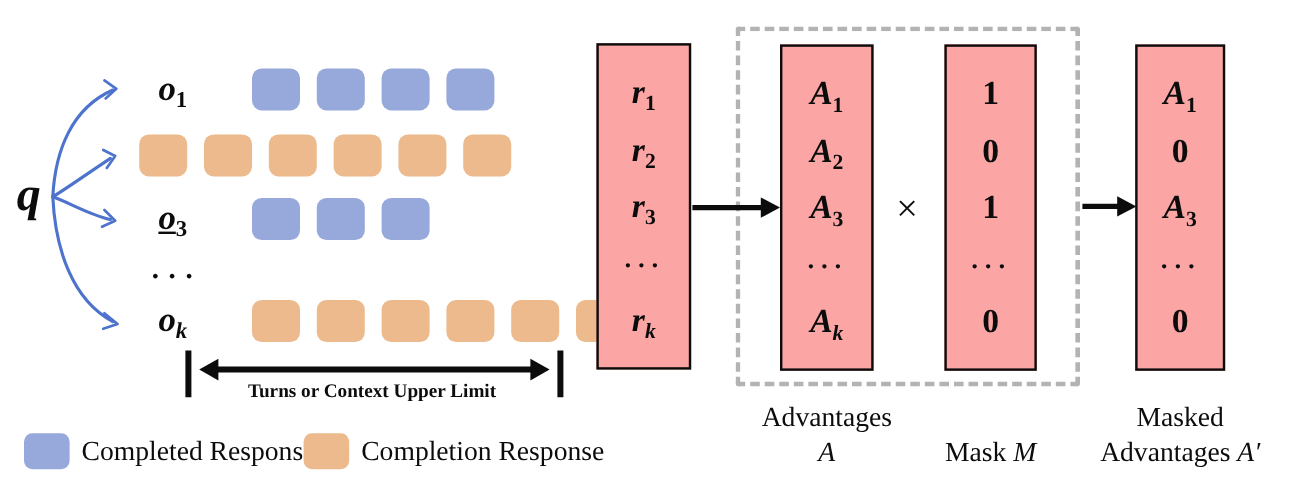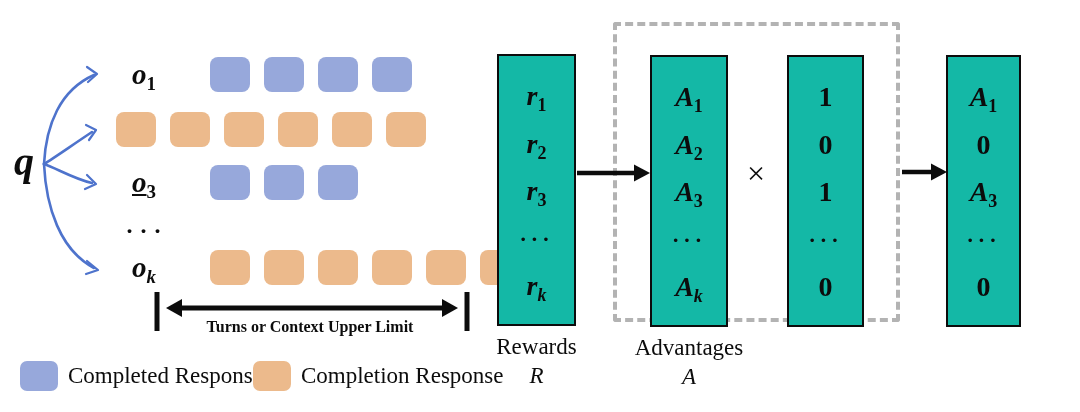--- a/index.html
+++ b/index.html
@@ -46,23 +46,23 @@
   .legend-label{font-size:23px;line-height:30px;white-space:nowrap;}
 
   
   .dashed-box{position:absolute;left:613px;top:22px;width:287px;height:300px;
               border:4px dashed var(--c-dashed-border);border-radius:3px;}
   .vec{position:absolute;top:36px;}
   .vec.pos-rewards{left:497px;width:79px;}
   .vec.pos-advantages{left:650px;width:78px;top:37px;}
   .vec.pos-mask{left:787px;width:77px;top:37px;}
   .vec.pos-masked{left:946px;width:75px;top:37px;}
-  .vec-box{width:100%;height:272px;border:2.5px solid var(--c-ink);background:#14b8a6;
+  .vec-box{width:100%;height:272px;border:2.5px solid var(--c-ink);background:#fca5a5;
            display:flex;flex-direction:column;justify-content:space-between;
-           align-items:center;padding:22px 0 20px 0;margin-top:18px;}
+           align-items:center;padding:22px 0 20px 0;}
   .entry{height:36px;line-height:36px;font-size:28px;font-weight:bold;white-space:nowrap;}
   .entry .it{font-style:italic;}
   .entry sub{font-size:18px;font-style:normal;font-weight:bold;vertical-align:-6px;line-height:0;}
   .entry sub.it{font-style:italic;}
   .entry.dots{font-size:22px;letter-spacing:4px;line-height:36px;}
   .vec-caption{position:absolute;top:296px;left:-46px;width:calc(100% + 92px);
                text-align:center;font-size:23px;line-height:29px;white-space:nowrap;}
   .vec.pos-masked .vec-caption{left:-52px;width:calc(100% + 104px);}
   .cap-sym,.it-sym{font-style:italic;}
   .times-op{position:absolute;left:739px;top:156px;width:34px;text-align:center;
@@ -143,50 +143,50 @@
   <div class="dashed-box"></div>
 
   <div class="vec pos-rewards">
     <div class="vec-box vec-entries">
         <div class="entry"><span class="it">r</span><sub>1</sub></div>
         <div class="entry"><span class="it">r</span><sub>2</sub></div>
         <div class="entry"><span class="it">r</span><sub>3</sub></div>
         <div class="entry dots">···</div>
         <div class="entry"><span class="it">r</span><sub class="it">k</sub></div>
       </div>
-    <div class="vec-caption"><span class="cap1">Rewards</span><br><span class="cap2"><span class="cap-sym">R</span></span></div>
   </div>
   <div class="vec pos-advantages">
     <div class="vec-box vec-entries">
         <div class="entry"><span class="it">A</span><sub>1</sub></div>
         <div class="entry"><span class="it">A</span><sub>2</sub></div>
         <div class="entry"><span class="it">A</span><sub>3</sub></div>
         <div class="entry dots">···</div>
         <div class="entry"><span class="it">A</span><sub class="it">k</sub></div>
       </div>
     <div class="vec-caption"><span class="cap1">Advantages</span><br><span class="cap2"><span class="cap-sym">A</span></span></div>
   </div>
   <div class="vec pos-mask">
     <div class="vec-box vec-entries">
         <div class="entry"><span>1</span></div>
         <div class="entry"><span>0</span></div>
         <div class="entry"><span>1</span></div>
         <div class="entry dots">···</div>
         <div class="entry"><span>0</span></div>
       </div>
-    <div class="vec-caption"><br></div>
+    <div class="vec-caption"><br><span class="cap2">Mask <span class="cap-sym">M</span></span></div>
   </div>
   <div class="vec pos-masked">
     <div class="vec-box vec-entries">
         <div class="entry"><span class="it">A</span><sub>1</sub></div>
         <div class="entry"><span>0</span></div>
         <div class="entry"><span class="it">A</span><sub>3</sub></div>
         <div class="entry dots">···</div>
         <div class="entry"><span>0</span></div>
       </div>
+    <div class="vec-caption"><span class="cap1">Masked</span><br><span class="cap2">Advantages <span class="cap-sym">A′</span></span></div>
   </div>
 
   <div class="times-op">×</div>
 
   <svg class="overlay" viewBox="0 0 1080 412">
 
     <g>
       <path class="fan-path" d="M44,164 C46,125 60,90 94,75"></path>
       <path class="fan-head" d="M87,67 L97,74 L88,82"></path>
       <path class="fan-path" d="M44,164 C54,158 68,148 92,132"></path>

